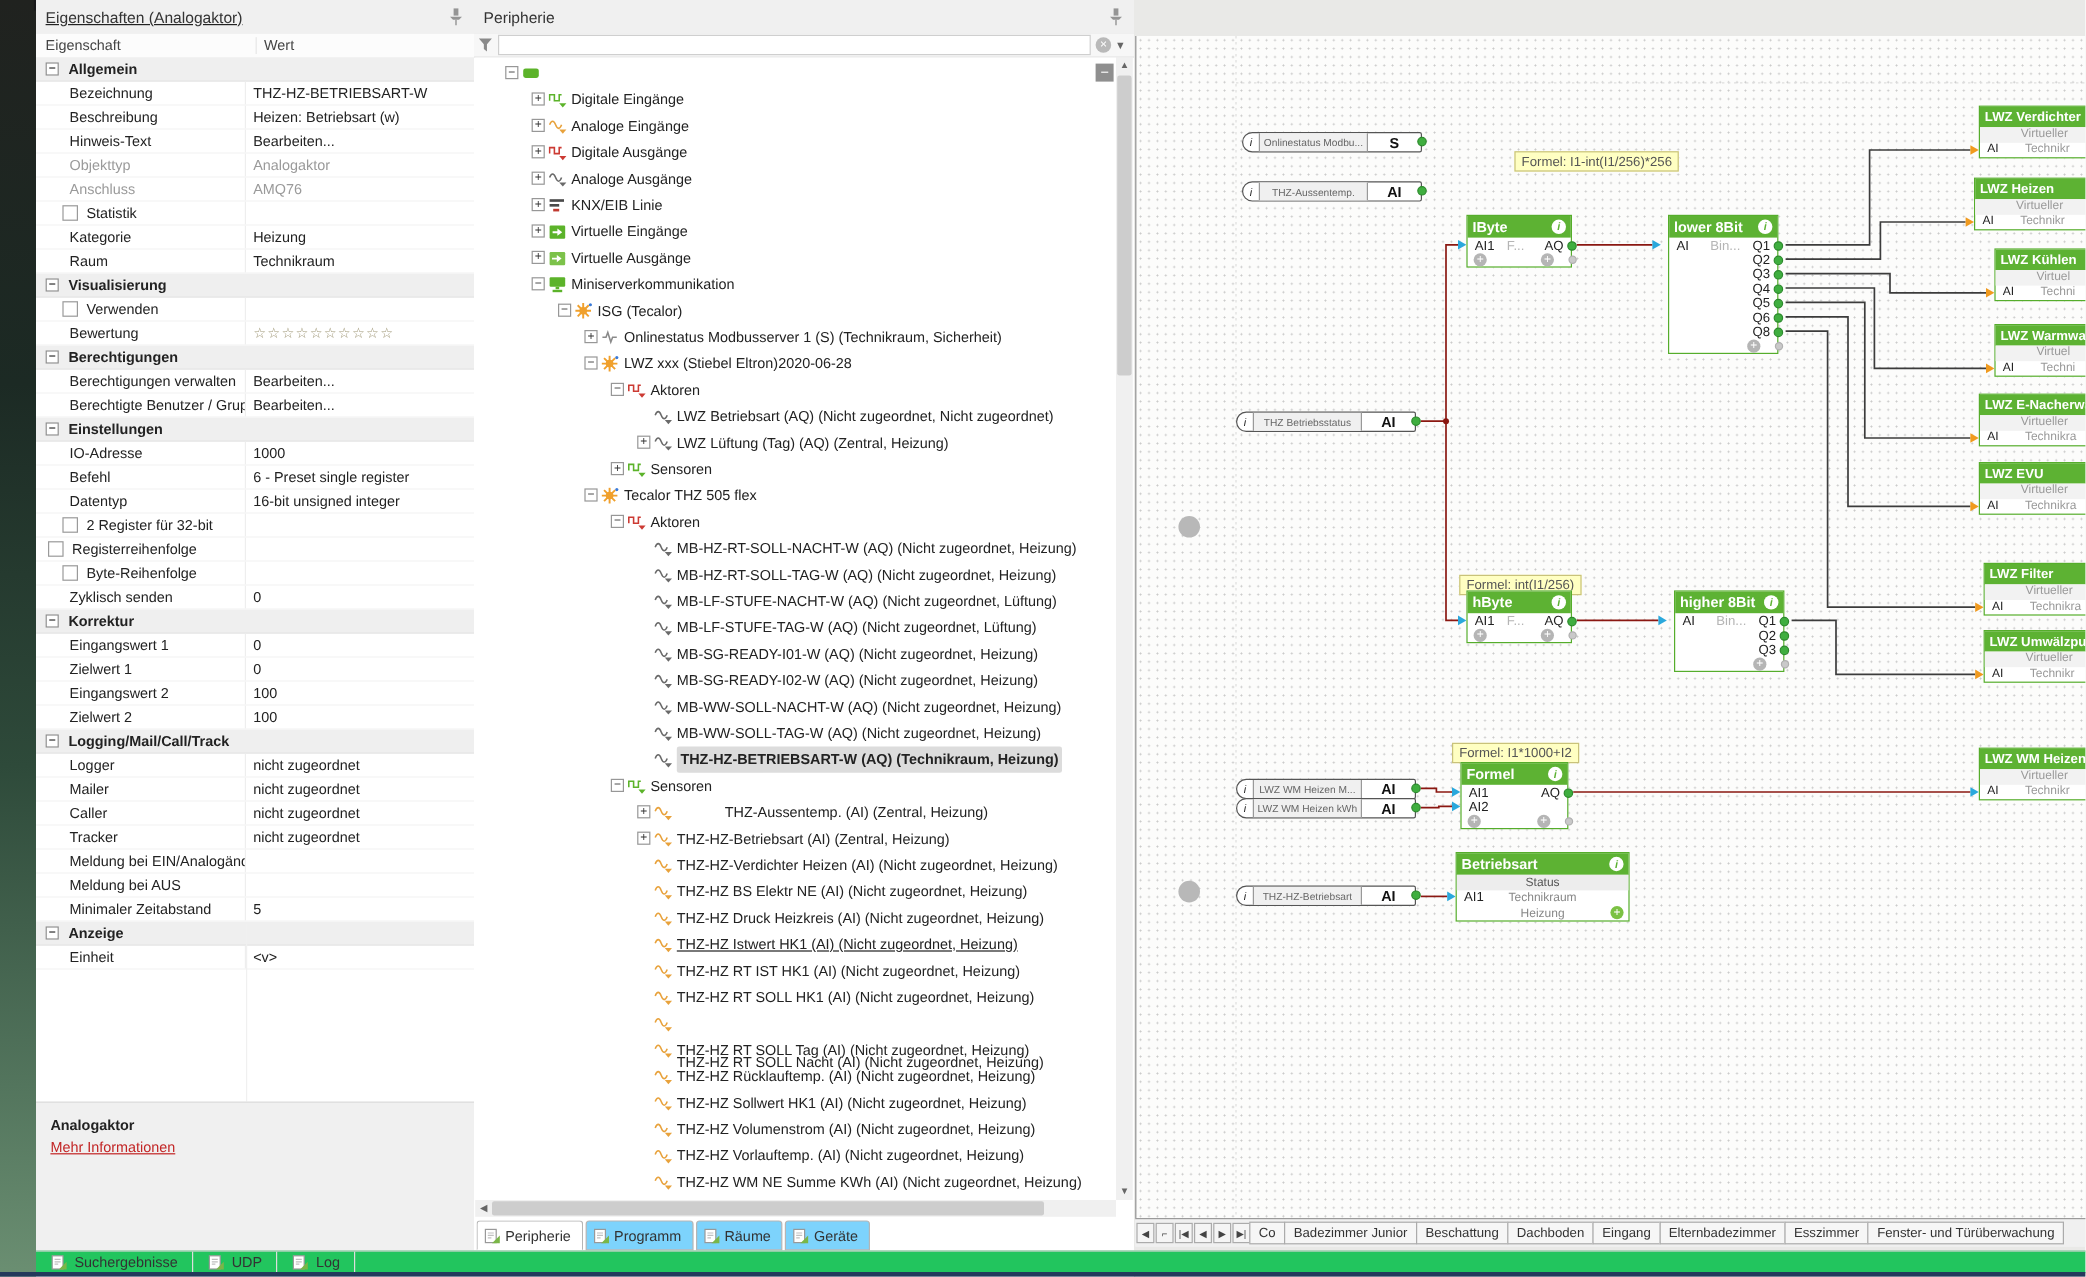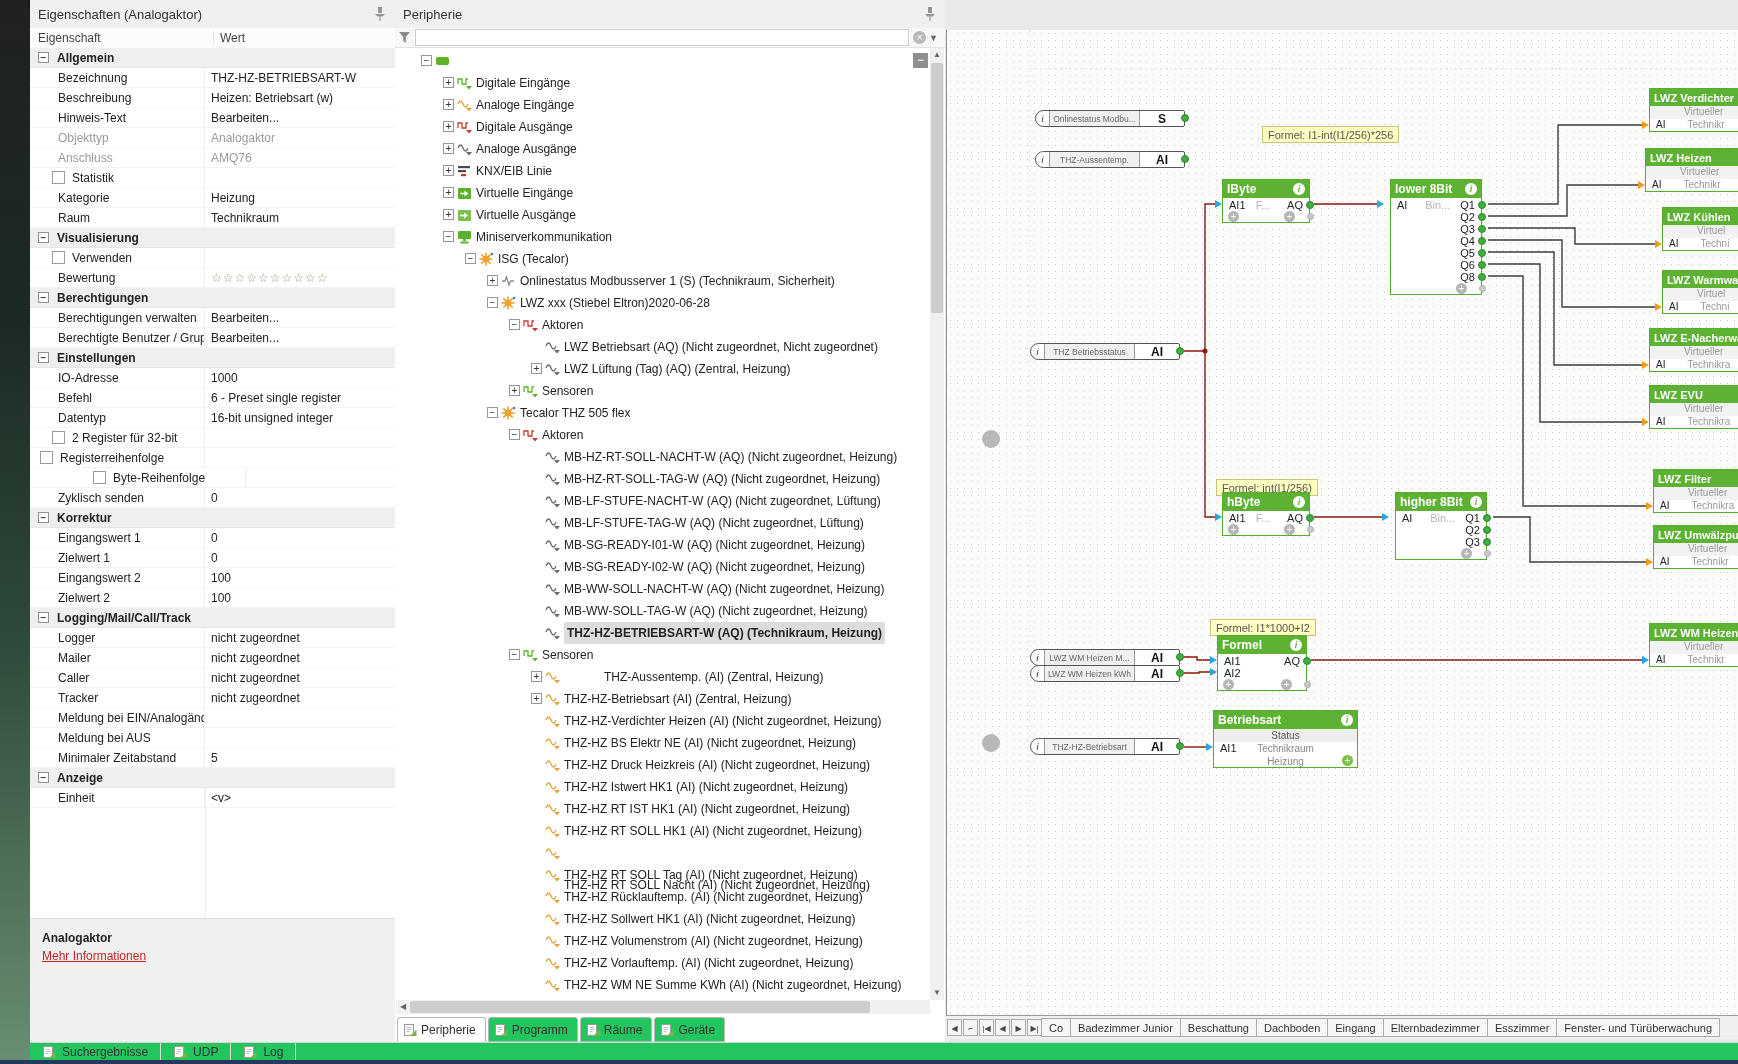--- a/index.html
+++ b/index.html
@@ -14,21 +14,21 @@
     clip-path:polygon(0 0,100% 0,88% 100%,0 100%);}
   #bottom-navy{left:0;top:1060px;width:1738px;height:4px;background:#24395b;}
 
   
   .panel-header{height:28px;background:#f0f0f0;border-bottom:1px solid #e2e2e2;
      display:flex;align-items:center;padding:0 8px;font-size:13px;color:#333;}
   .panel-header .ph-title{flex:1;}
   .pin{width:14px;height:16px;opacity:.75;}
 
   
-  #left-panel{left:30px;top:0;width:365px;height:746px;background:#fff;border-right:3px solid #3b82f6;}
+  #left-panel{left:30px;top:0;width:365px;height:746px;background:#fff;border-right:3px solid #3b82f6;text-decoration:underline;}
   #prop-colhead{position:absolute;top:28px;left:0;right:0;height:20px;display:flex;
      font-size:12px;color:#444;background:#fcfcfc;border-bottom:1px solid #e6e6e6;align-items:center;}
   #prop-colhead .c1{width:175px;padding-left:8px;border-right:1px solid #e6e6e6;}
   #prop-colhead .c2{padding-left:6px;}
   #prop-rows{position:absolute;top:48px;left:0;right:0;}
   .prow{display:flex;height:19px;align-items:center;border-bottom:1px solid #f3f3f3;}
   .plab{width:175px;padding-left:28px;box-sizing:border-box;border-right:1px solid #eee;
         white-space:nowrap;overflow:hidden;display:flex;align-items:center;height:100%;}
   .pval{flex:1;padding-left:6px;white-space:nowrap;overflow:hidden;}
   .gray{color:#9a9a9a;}
@@ -68,21 +68,21 @@
   .tlabel.sel{background:#dcdcdc;border-radius:2px;padding:0 3px;}
   #root-badge{left:518px;top:53px;width:15px;height:15px;background:#8f8f8f;color:#fff;text-align:center;
      line-height:14px;font-size:12px;}
   #vscroll{left:535px;top:48px;width:14px;height:952px;background:#f0f0f0;}
   #vscroll .arr{position:absolute;left:0;width:14px;height:14px;font-size:8px;color:#666;text-align:center;line-height:14px;}
   #vthumb{position:absolute;left:1px;top:15px;width:12px;height:250px;background:#cdcdcd;border-radius:2px;}
   #hscroll{left:1px;top:1000px;width:534px;height:14px;background:#f0f0f0;display:flex;align-items:center;}
   #hscroll .arr{width:14px;height:14px;font-size:8px;color:#666;text-align:center;line-height:14px;}
   #hthumb{width:460px;height:12px;background:#cdcdcd;border-radius:2px;}
   #tree-tabs{position:absolute;left:2px;top:1016px;height:26px;display:flex;align-items:flex-end;}
-  .ttab{height:23px;display:flex;align-items:center;padding:0 9px 0 5px;margin-right:2px;background:#22c55e;
+  .ttab{height:23px;display:flex;align-items:center;padding:0 9px 0 5px;margin-right:2px;background:#7dd3fc;
      border:1px solid #b5b5b5;border-radius:3px 3px 0 0;font-size:12px;color:#333;}
   .ttab.active{background:#fff;font-weight:normal;border-bottom:1px solid #fff;}
   .ttab svg{margin-right:4px;}
 
   
   #canvas-region{left:945px;top:0;width:793px;height:1064px;background:#e9e9e7;}
   #doc-tabbar{position:absolute;top:0;left:0;right:0;height:30px;background:#e7e7e5;border-bottom:1px solid #b5b5b5;}
   #doc-tab{position:absolute;left:26px;top:4px;height:26px;background:#fafafa;border:1px solid #b5b5b5;border-bottom:none;
      display:flex;align-items:center;padding:0 10px 0 16px;font-weight:bold;font-size:12px;color:#222;
      clip-path:polygon(10px 0,100% 0,100% 100%,0 100%);}
@@ -241,21 +241,21 @@
         <div class="pval"></div>
       </div>
       <div class="prow">
         <div class="plab" style="">
           <span class="cb"></span>
           <span>Registerreihenfolge</span>
         </div>
         <div class="pval"></div>
       </div>
       <div class="prow">
-        <div class="plab" style="padding-left: 40px; margin-left: 41px;">
+        <div class="plab" style="padding-left: 40px;">
           <span class="cb"></span>
           <span>Byte-Reihenfolge</span>
         </div>
         <div class="pval"></div>
       </div>
       <div class="prow">
         <div class="plab">Zyklisch senden</div>
         <div class="pval">0</div>
       </div>
       <div class="pgroup">
@@ -612,21 +612,21 @@
             <path d="M1 6 C2.5 2,4.5 2,6 6 C7.5 10,9.5 10,11 6" fill="none" stroke="#e8a23c" stroke-width="1.3"></path>
             <path d="M9 10 L15 10 L12 13.5 Z" fill="#e8a23c"></path>
           </svg></div>
         <div class="tlabel" style="left: 168px;">THZ-HZ Druck Heizkreis (AI) (Nicht zugeordnet, Heizung)</div>
       </div>
       <div class="trow" style="top: 728px;">
         <div class="ticon" style="left: 149px;"><svg width="17" height="15" viewBox="0 0 17 15">
             <path d="M1 6 C2.5 2,4.5 2,6 6 C7.5 10,9.5 10,11 6" fill="none" stroke="#e8a23c" stroke-width="1.3"></path>
             <path d="M9 10 L15 10 L12 13.5 Z" fill="#e8a23c"></path>
           </svg></div>
-        <div class="tlabel" style="left: 168px;">THZ-HZ Istwert HK1 (AI) (Nicht zugeordnet, Heizung)</div>
+        <div class="tlabel" style="left: 168px; text-decoration: underline;">THZ-HZ Istwert HK1 (AI) (Nicht zugeordnet, Heizung)</div>
       </div>
       <div class="trow" style="top: 750px;">
         <div class="ticon" style="left: 149px;"><svg width="17" height="15" viewBox="0 0 17 15">
             <path d="M1 6 C2.5 2,4.5 2,6 6 C7.5 10,9.5 10,11 6" fill="none" stroke="#e8a23c" stroke-width="1.3"></path>
             <path d="M9 10 L15 10 L12 13.5 Z" fill="#e8a23c"></path>
           </svg></div>
         <div class="tlabel" style="left: 168px;">THZ-HZ RT IST HK1 (AI) (Nicht zugeordnet, Heizung)</div>
       </div>
       <div class="trow" style="top: 772px;">
         <div class="ticon" style="left: 149px;"><svg width="17" height="15" viewBox="0 0 17 15">

